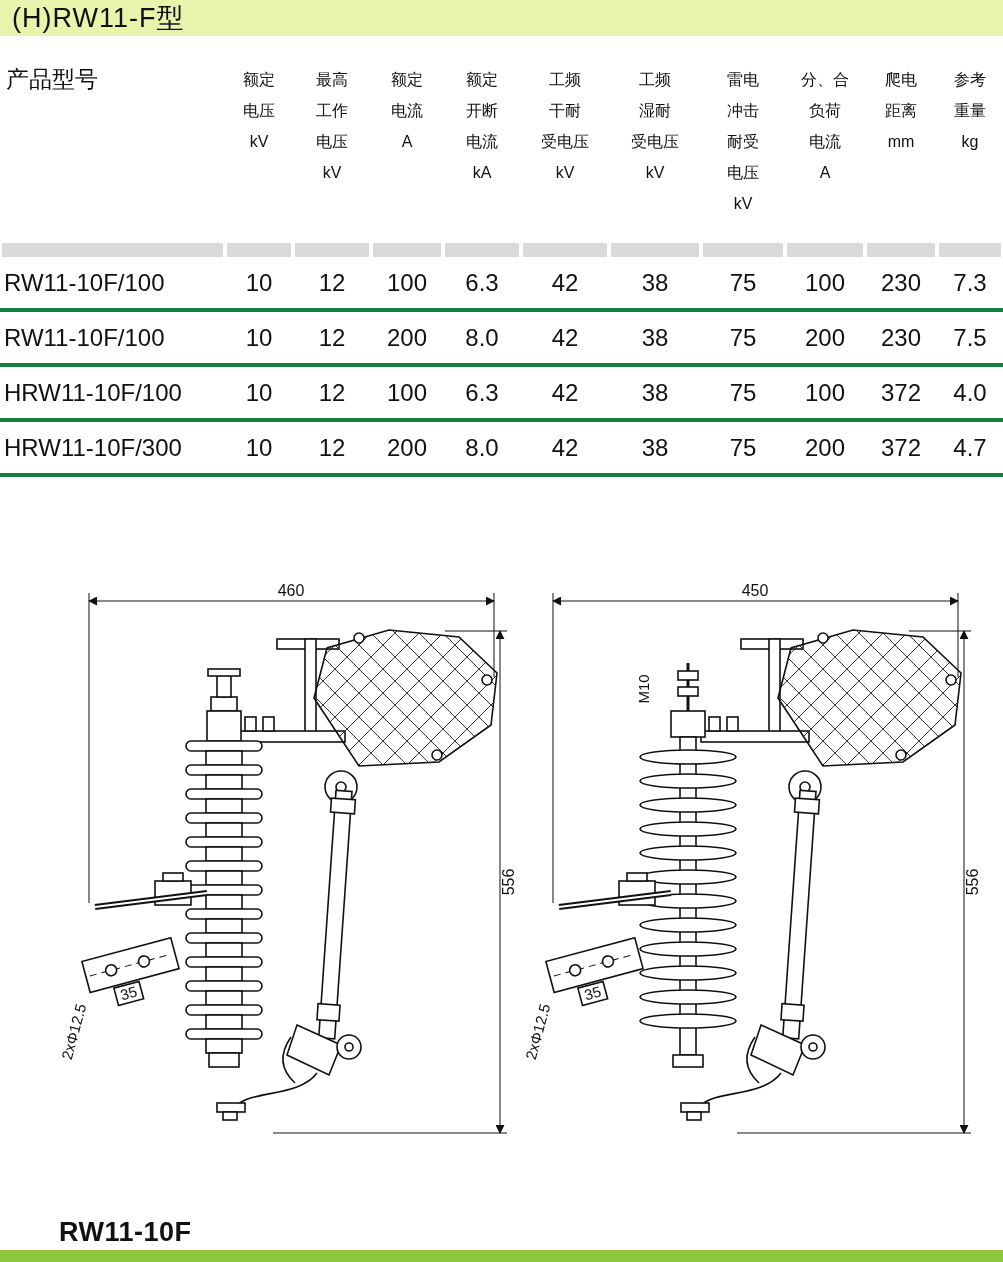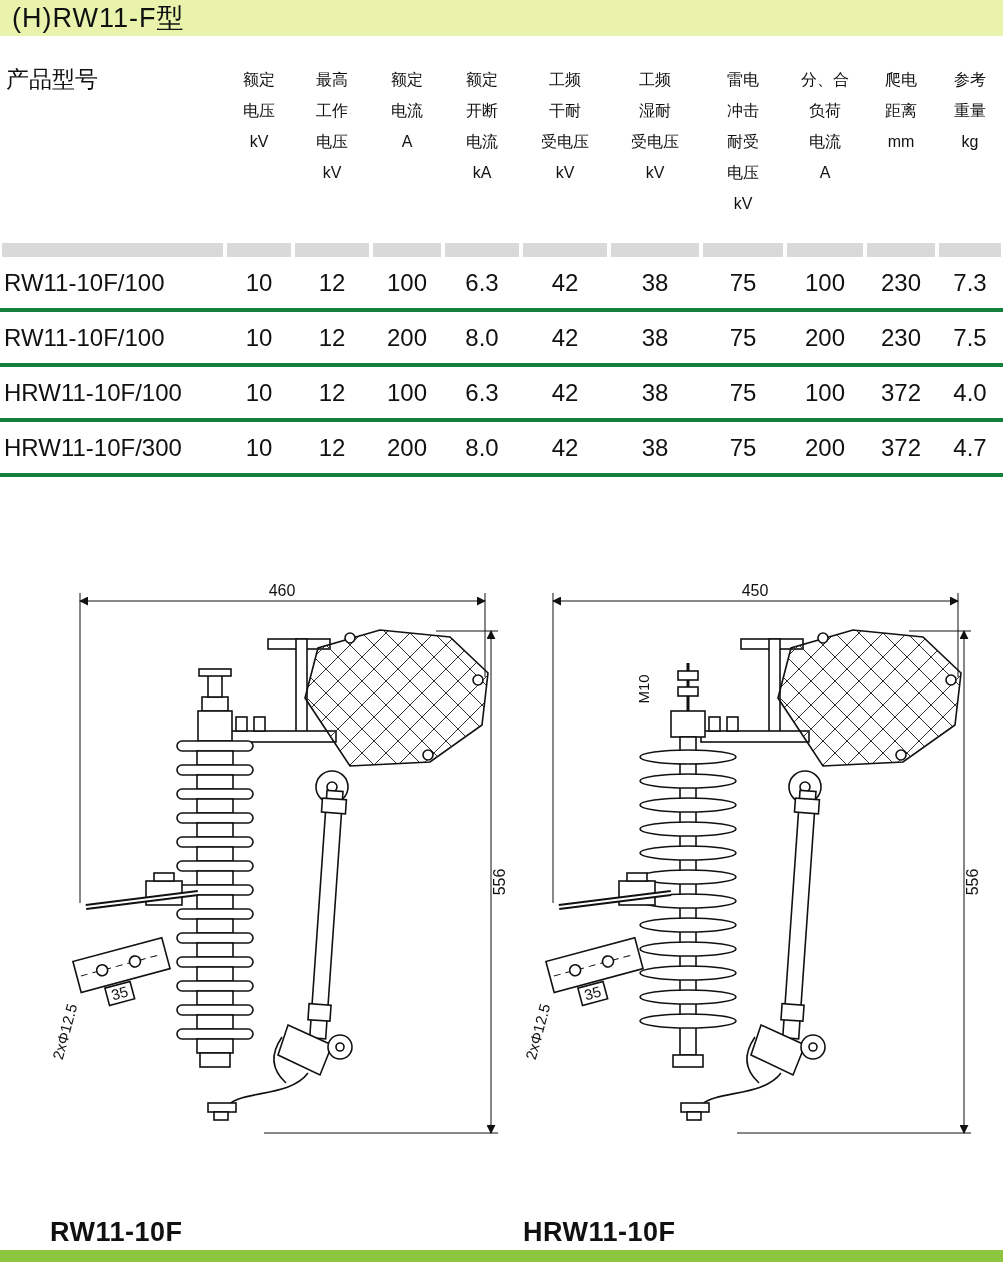--- a/index.html
+++ b/index.html
@@ -31,21 +31,21 @@
   .thead .model-head { text-align:left; padding-left:6px; font-size:23px; }
   .sep-band { height:14px; }
   .sep-band span { display:block; height:14px; background:#d9d9d9; margin:0 2px; }
   .trow { height:55px; align-items:center; border-bottom:4px solid #15803d; }
   .trow .cell { font-size:24px; }
   .trow .model { text-align:left; padding-left:4px; }
   .trow .num { text-align:center; }
 
   
   .figure { position:absolute; top:585px; width:460px; margin:0; }
-  .fig-left  { left:50px; }
+  .fig-left  { left:59px; }
   .fig-right { left:523px; }
   .drawing-svg { display:block; overflow:visible; }
   .caption {
     margin-top:62px; text-align:left; font-size:27px;
     font-weight:600; letter-spacing:0.5px;
   }
   .dimtxt { font-size:16px; font-family:"Liberation Sans", sans-serif; }
   .smalltxt { font-size:15px; font-family:"Liberation Sans", sans-serif; }
 
   
@@ -366,17 +366,16 @@
           <rect x="26" y="364" width="92" height="32"></rect>
           <line x1="30" y1="380" x2="114" y2="380" stroke-width="1" stroke-dasharray="7 5"></line>
           <circle cx="52" cy="380" r="5.5"></circle>
           <circle cx="86" cy="380" r="5.5"></circle>
           <rect x="50" y="398" width="26" height="18"></rect>
           <text class="smalltxt" x="63" y="412" text-anchor="middle" fill="#111" stroke="none">35</text>
         </g>
         <text class="smalltxt" transform="rotate(-75 20 448)" x="20" y="448" text-anchor="middle" fill="#111" stroke="none">2xΦ12.5</text>
       </g>
     </svg>
-    <figcaption class="caption">HRW11-10F</figcaption>
   </figure>
 
   <footer class="bottom-bar"></footer>
 </div>
 
 </body></html>

